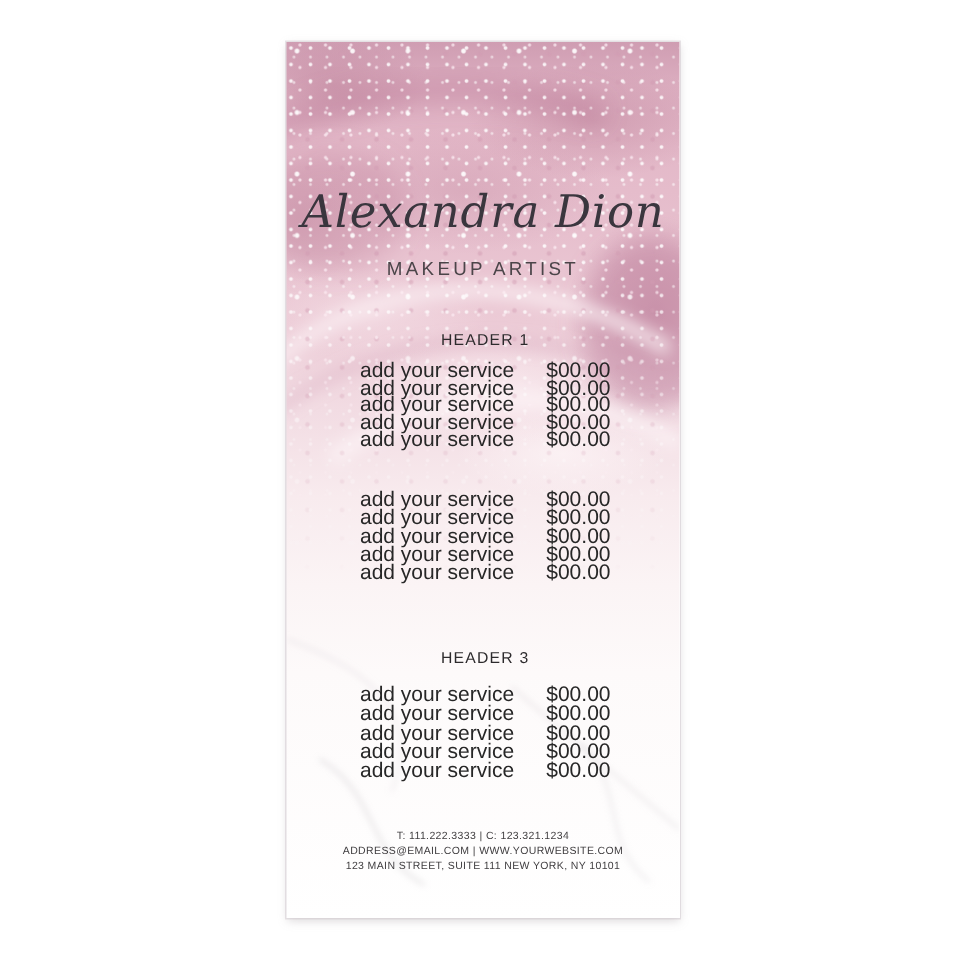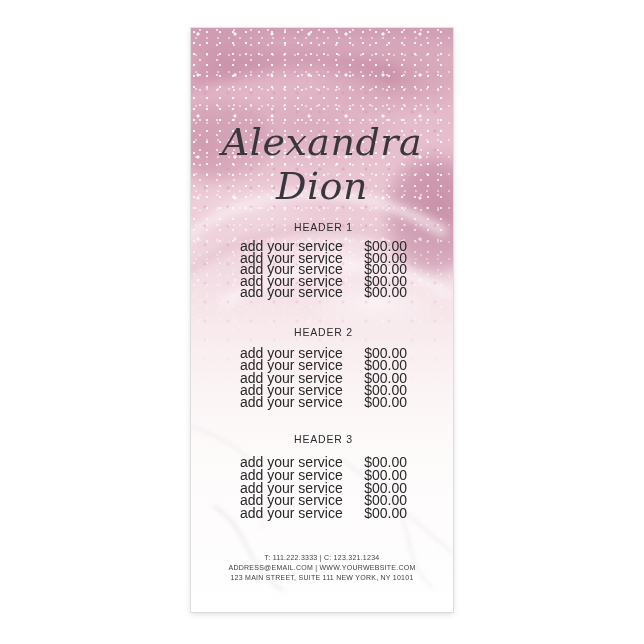--- a/index.html
+++ b/index.html
@@ -46,21 +46,21 @@
       radial-gradient(circle at 14px 8px, rgba(210,156,179,.55) 1px, transparent 2px),
       radial-gradient(circle at 7px 6px, rgba(255,255,255,.95) 1.1px, transparent 2.1px);
     background-size:13px 11px, 17px 15px, 11px 17px, 23px 19px, 37px 41px;
     -webkit-mask-image:linear-gradient(to bottom, rgba(0,0,0,.95) 40%, rgba(0,0,0,.45) 72%, transparent 100%);
     mask-image:linear-gradient(to bottom, rgba(0,0,0,.95) 40%, rgba(0,0,0,.45) 72%, transparent 100%);
   }
   .title{
     position:absolute;left:0;right:0;top:92px;height:44px;line-height:44px;
     text-align:center;
     font-family:"DejaVu Serif",serif;font-style:italic;font-weight:400;
-    font-size:38px;letter-spacing:.5px;color:#3a363e;
+    font-size:30px;letter-spacing:.5px;color:#3a363e;
   }
   .subtitle{
     position:absolute;left:0;right:0;top:143px;height:16px;line-height:16px;
     text-align:center;font-size:12.5px;letter-spacing:2.2px;color:#4b4549;
   }
   .section{position:absolute;left:49px;right:46px;}
   .s1{top:193px;}
   .s2{top:298px;}
   .s3{top:405px;}
   .sec-header{
@@ -105,20 +105,21 @@
     <path d="M 30 278 C 100 228 190 226 262 268" fill="none" stroke="rgba(252,244,246,.8)" stroke-width="10" filter="url(#b5)"></path>
     <path d="M 22 478 C 62 502 52 540 92 562" fill="none" stroke="rgba(194,189,194,.5)" stroke-width="1.6" filter="url(#b2)"></path>
     <path d="M 196 468 C 228 500 208 532 242 560" fill="none" stroke="rgba(200,195,200,.45)" stroke-width="1.4" filter="url(#b2)"></path>
     <path d="M 150 430 L 262 525" fill="none" stroke="rgba(206,201,206,.35)" stroke-width="2" filter="url(#b2)"></path>
     <path d="M 0 398 C 60 420 90 450 70 500" fill="none" stroke="rgba(208,202,207,.30)" stroke-width="2" filter="url(#b2)"></path>
   </svg>
 
   <div class="glitter"></div>
 
   <div class="title">Alexandra Dion</div>
+  <div class="subtitle">MAKEUP ARTIST</div>
 
   <div class="section s1">
     <div class="sec-header">HEADER 1</div>
     <div class="row">
       <span class="svc">add your service</span>
       <span class="prc">$00.00</span>
     </div>
     <div class="row">
       <span class="svc">add your service</span>
       <span class="prc">$00.00</span>
@@ -131,21 +132,20 @@
       <span class="svc">add your service</span>
       <span class="prc">$00.00</span>
     </div>
     <div class="row">
       <span class="svc">add your service</span>
       <span class="prc">$00.00</span>
     </div>
   </div>
 
   <div class="section s2">
-    <div class="sec-header">HEADER 2</div>
     <div class="row">
       <span class="svc">add your service</span>
       <span class="prc">$00.00</span>
     </div>
     <div class="row">
       <span class="svc">add your service</span>
       <span class="prc">$00.00</span>
     </div>
     <div class="row">
       <span class="svc">add your service</span>

